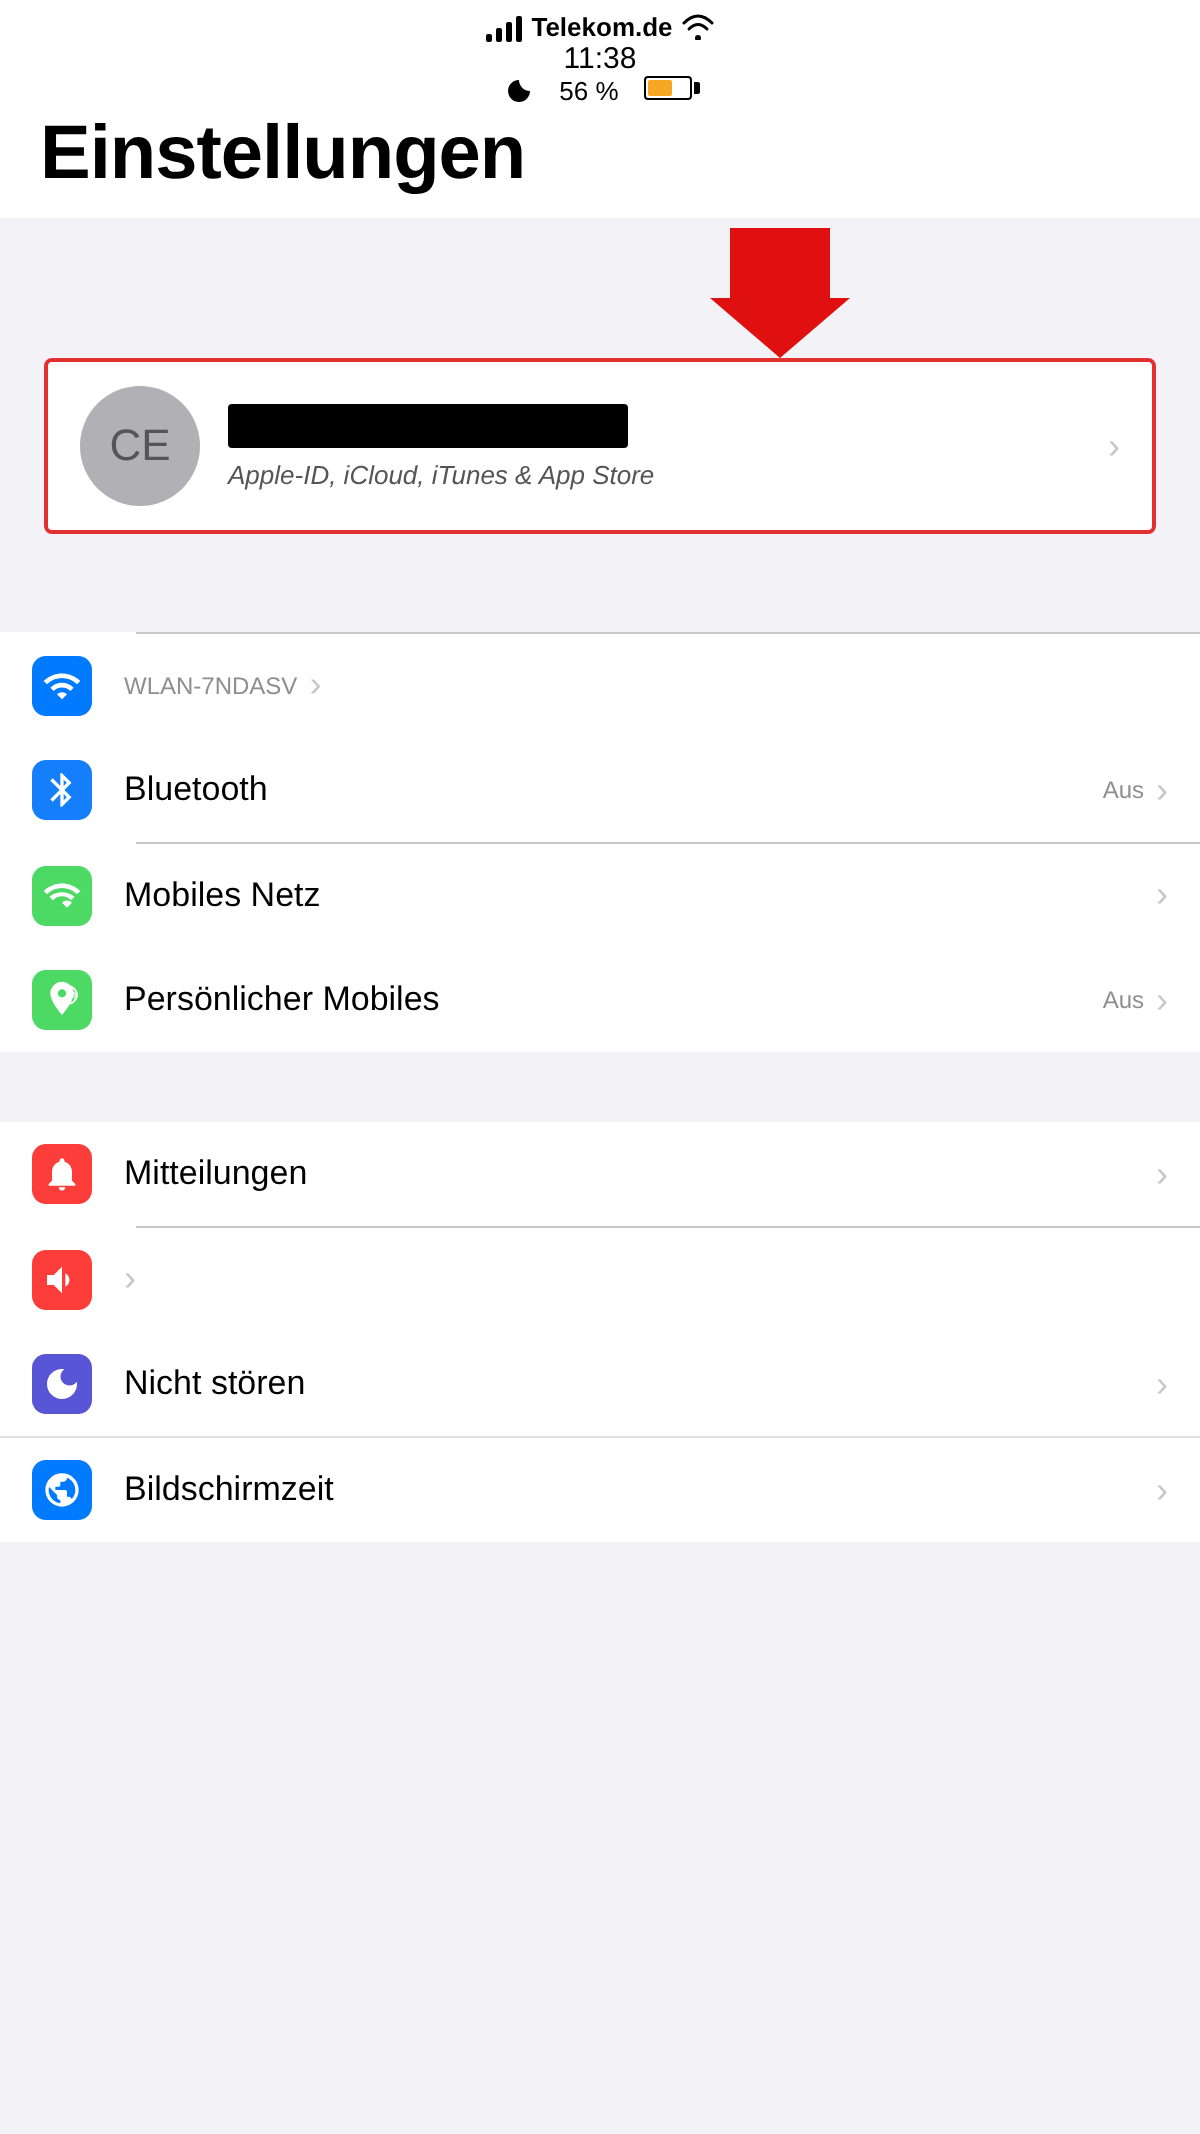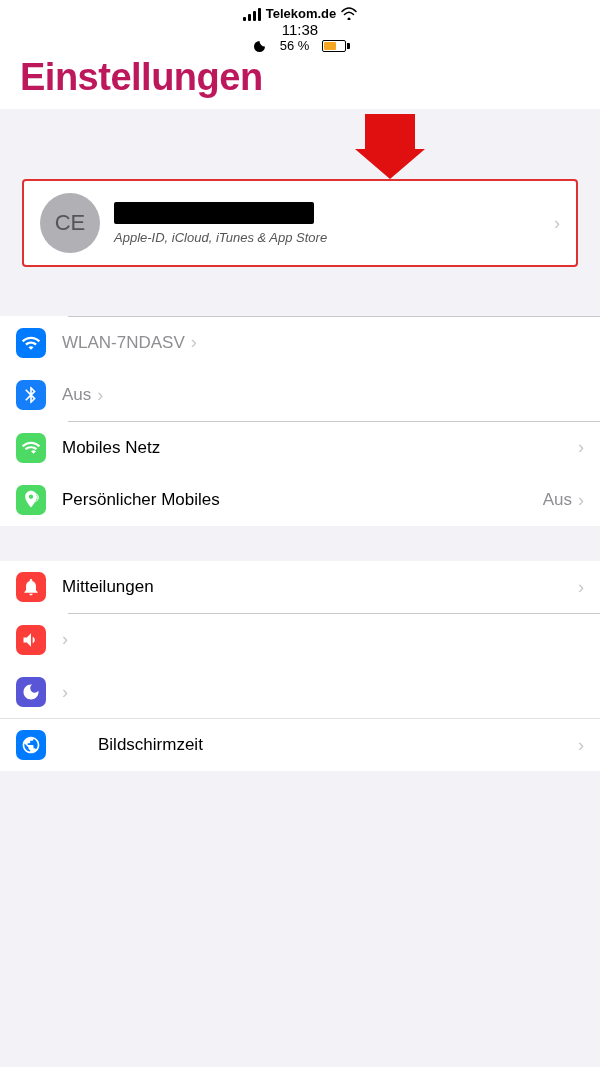--- a/index.html
+++ b/index.html
@@ -41,21 +41,21 @@
       width: 3px;
       background: #000;
       border-radius: 1px;
     }
     .status-center {
       font-size: 15px;
       font-weight: 400;
     }
     .status-right {
       display: flex;
-      align-items: center;
+      align-items: flex-start;
       gap: 13px;
       font-size: 13px;
       font-weight: 500;
     }
     .battery-container {
       display: flex;
       align-items: center;
       gap: 2px;
     }
     .battery-icon {
@@ -88,21 +88,21 @@
 
     
     .page-header {
       background: #fff;
       padding: 12px 20px 10px 20px;
     }
     .page-title {
       font-size: 38px;
       font-weight: 800;
       letter-spacing: -0.5px;
-      color: #be185d;
+      color: #000000;
     }
 
     
     .arrow-container {
       background: #f2f2f7;
       display: flex;
       justify-content: center;
       align-items: center;
       padding: 8px 0 4px 180px;
       position: relative;
@@ -186,21 +186,21 @@
       justify-content: center;
       margin-right: 16px;
       flex-shrink: 0;
     }
     .row-label {
       font-size: 17px;
       color: #000;
       flex: 1;
     }
     .row-value {
-      font-size: 17px;
+      font-size: 12px;
       color: #8e8e93;
       margin-right: 6px;
     }
     .row-chevron {
       color: #c7c7cc;
       font-size: 18px;
       font-weight: 300;
     }
 
     
@@ -320,20 +320,21 @@
   </div>
 
   <div class="hairline"></div>
 
   <div class="settings-row">
     <div class="row-icon" style="background:#147efb;">
       <svg class="icon-svg" viewBox="0 0 24 24">
           <path d="M17.71 7.71L12 2h-1v7.59L6.41 5 5 6.41 10.59 12 5 17.59 6.41 19 11 14.41V22h1l5.71-5.71-4.3-4.29 4.3-4.29zM13 5.83l1.88 1.88L13 9.59V5.83zm1.88 10.46L13 18.17v-3.76l1.88 1.88z"></path>
         </svg>
     </div>
+    <span class="row-label">Bluetooth</span>
     <span class="row-value">Aus</span>
     <span class="row-chevron">›</span>
   </div>
 
   <div class="hairline"></div>
 
   <div class="settings-row">
     <div class="row-icon" style="background:#4cd964;">
       <svg class="icon-svg" viewBox="0 0 24 24">
           <path d="M1 9l2 2c4.97-4.97 13.03-4.97 18 0l2-2C16.93 2.93 7.08 2.93 1 9zm0 0M4.5 12.5l2 2c3.04-3.04 7.96-3.04 11 0l2-2C15.64 8.86 8.36 8.86 4.5 12.5zM12 16l3 3 3-3c-1.65-1.66-4.34-1.66-6 0z"></path>
@@ -386,28 +387,29 @@
   </div>
 
   <div class="hairline"></div>
 
   <div class="settings-row">
     <div class="row-icon" style="background:#5856d6;">
       <svg class="icon-svg" viewBox="0 0 24 24">
           <path d="M12 3c-4.97 0-9 4.03-9 9s4.03 9 9 9 9-4.03 9-9c0-.46-.04-.92-.1-1.36-.98 1.37-2.58 2.26-4.4 2.26-2.98 0-5.4-2.42-5.4-5.4 0-1.81.89-3.42 2.26-4.4-.44-.06-.9-.1-1.36-.1z"></path>
         </svg>
     </div>
+    <span class="row-label">Nicht stören</span>
     <span class="row-chevron">›</span>
   </div>
 
 </div>
 
 <div style="background:#fff; border-top:0.5px solid #e0e0e5;">
   <div class="settings-row" style="overflow:hidden;">
     <div class="row-icon" style="background:#007aff;">
       <svg class="icon-svg" viewBox="0 0 24 24">
           <path d="M12 2C6.48 2 2 6.48 2 12s4.48 10 10 10 10-4.48 10-10S17.52 2 12 2zm-1 17.93c-3.95-.49-7-3.85-7-7.93 0-.62.08-1.21.21-1.79L9 15v1c0 1.1.9 2 2 2v1.93zm6.9-2.54c-.26-.81-1-1.39-1.9-1.39h-1v-3c0-.55-.45-1-1-1H8v-2h2c.55 0 1-.45 1-1V7h2c1.1 0 2-.9 2-2v-.41c2.93 1.19 5 4.06 5 7.41 0 2.08-.8 3.97-2.1 5.39z"></path>
         </svg>
     </div>
-    <span class="row-label" style="color:#000; font-size:17px;margin-left:36px;">Bildschirmzeit</span>
+    <span class="row-label" style="color:#000; font-size:17px;">Bildschirmzeit</span>
     <span class="row-chevron">›</span>
   </div>
 </div>
 
 </body></html>

